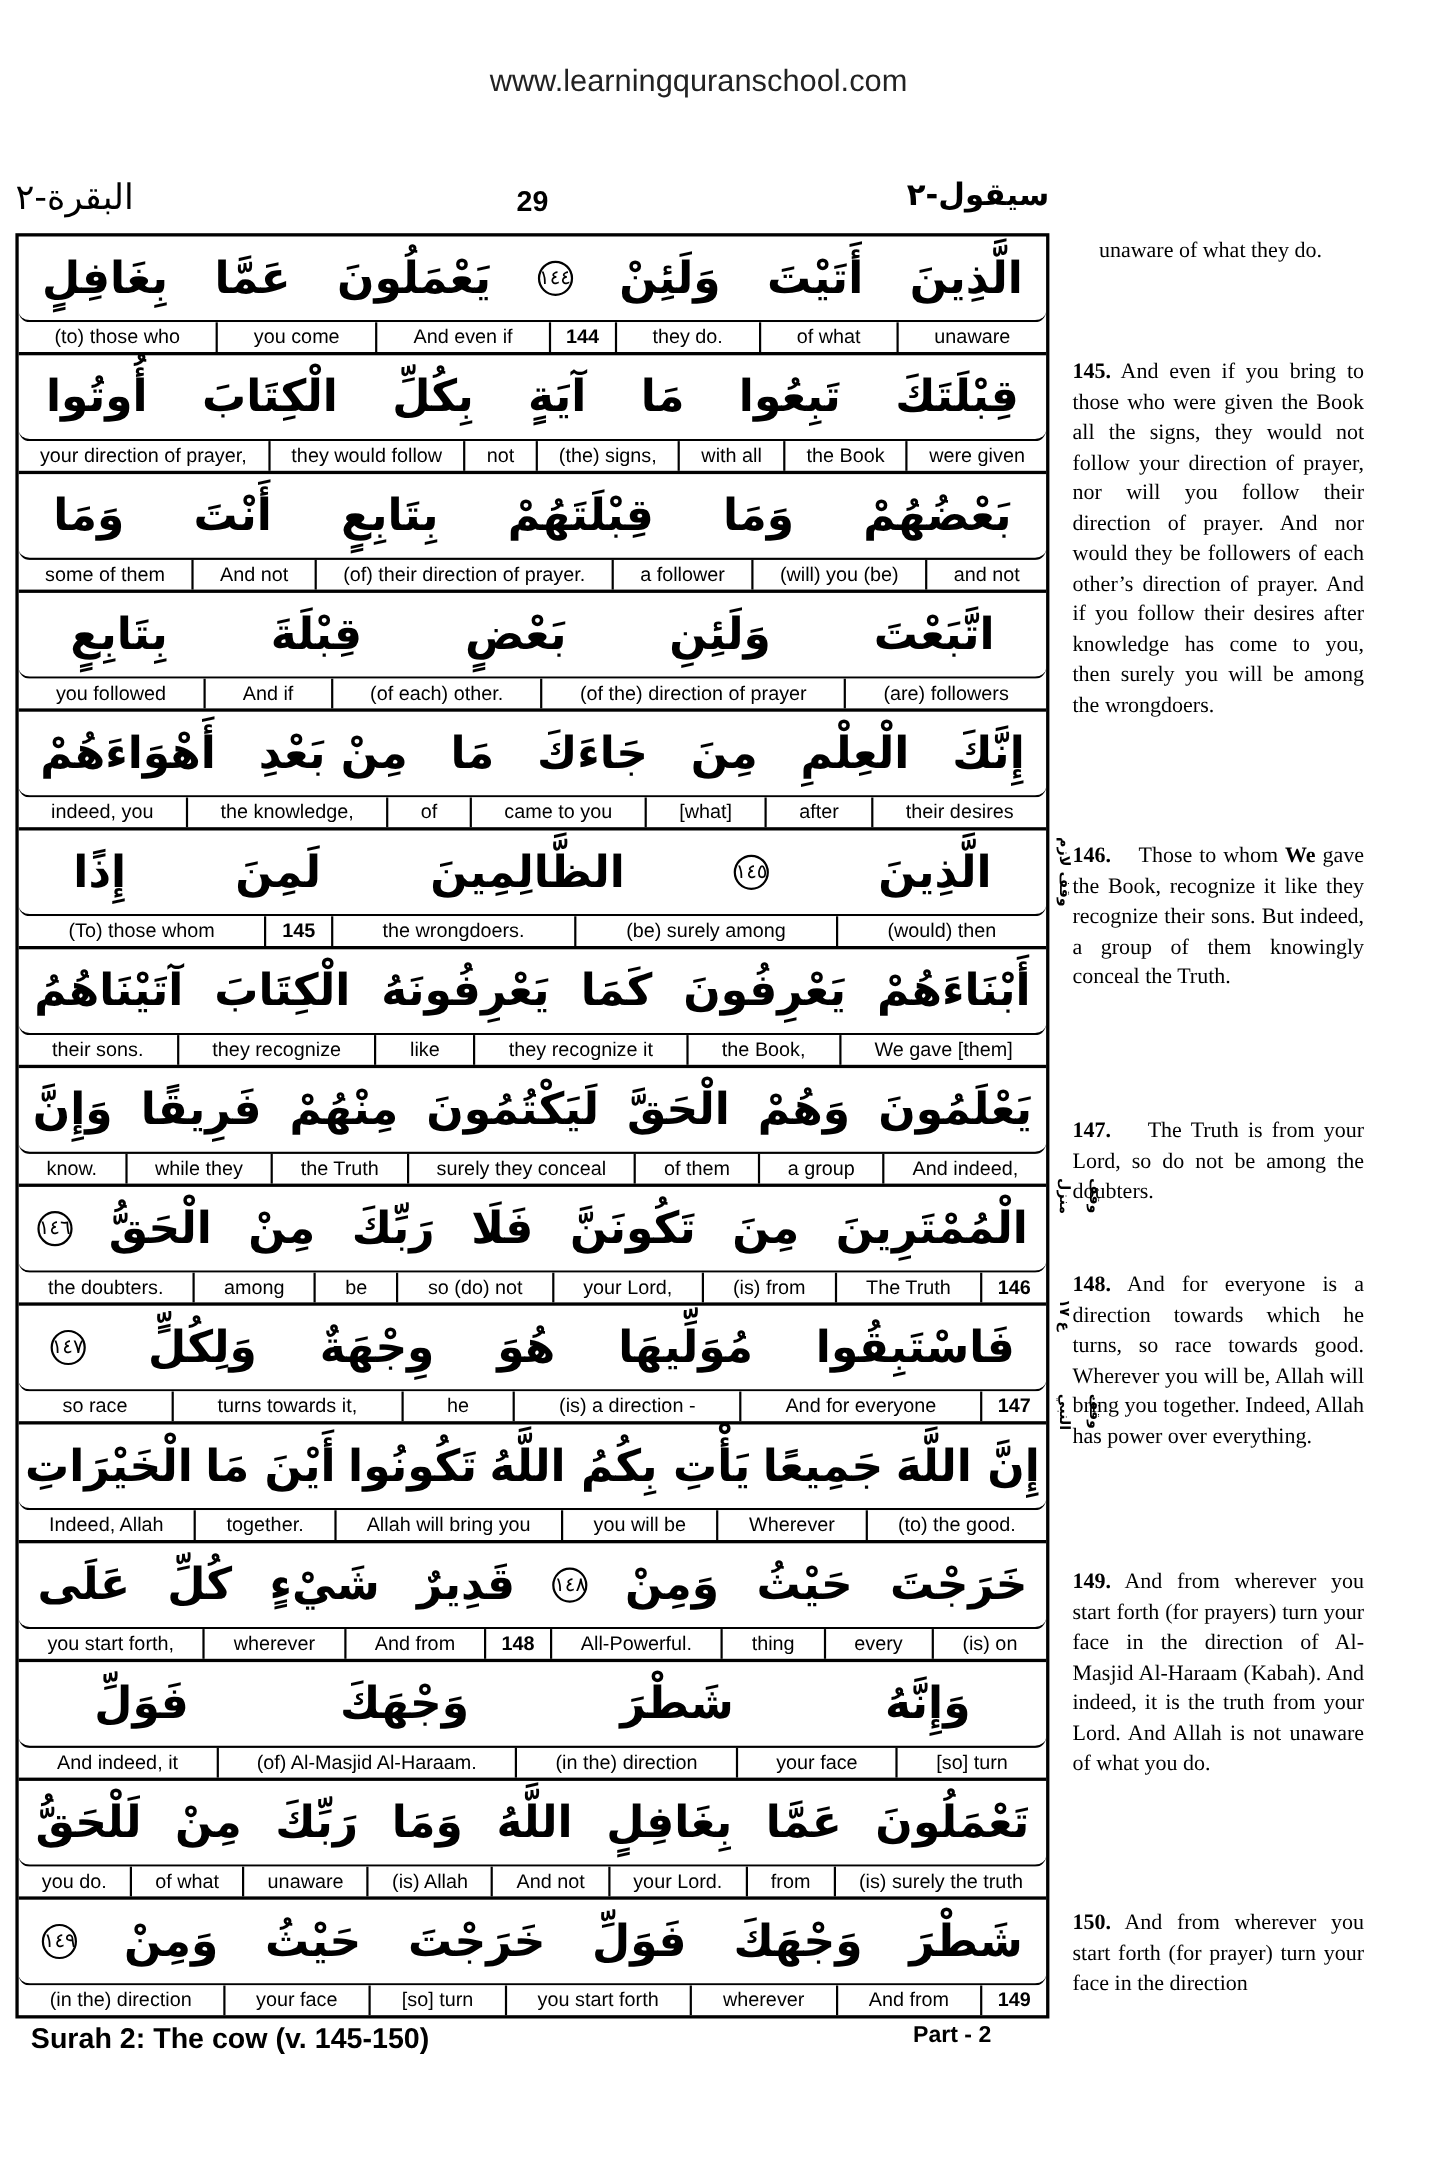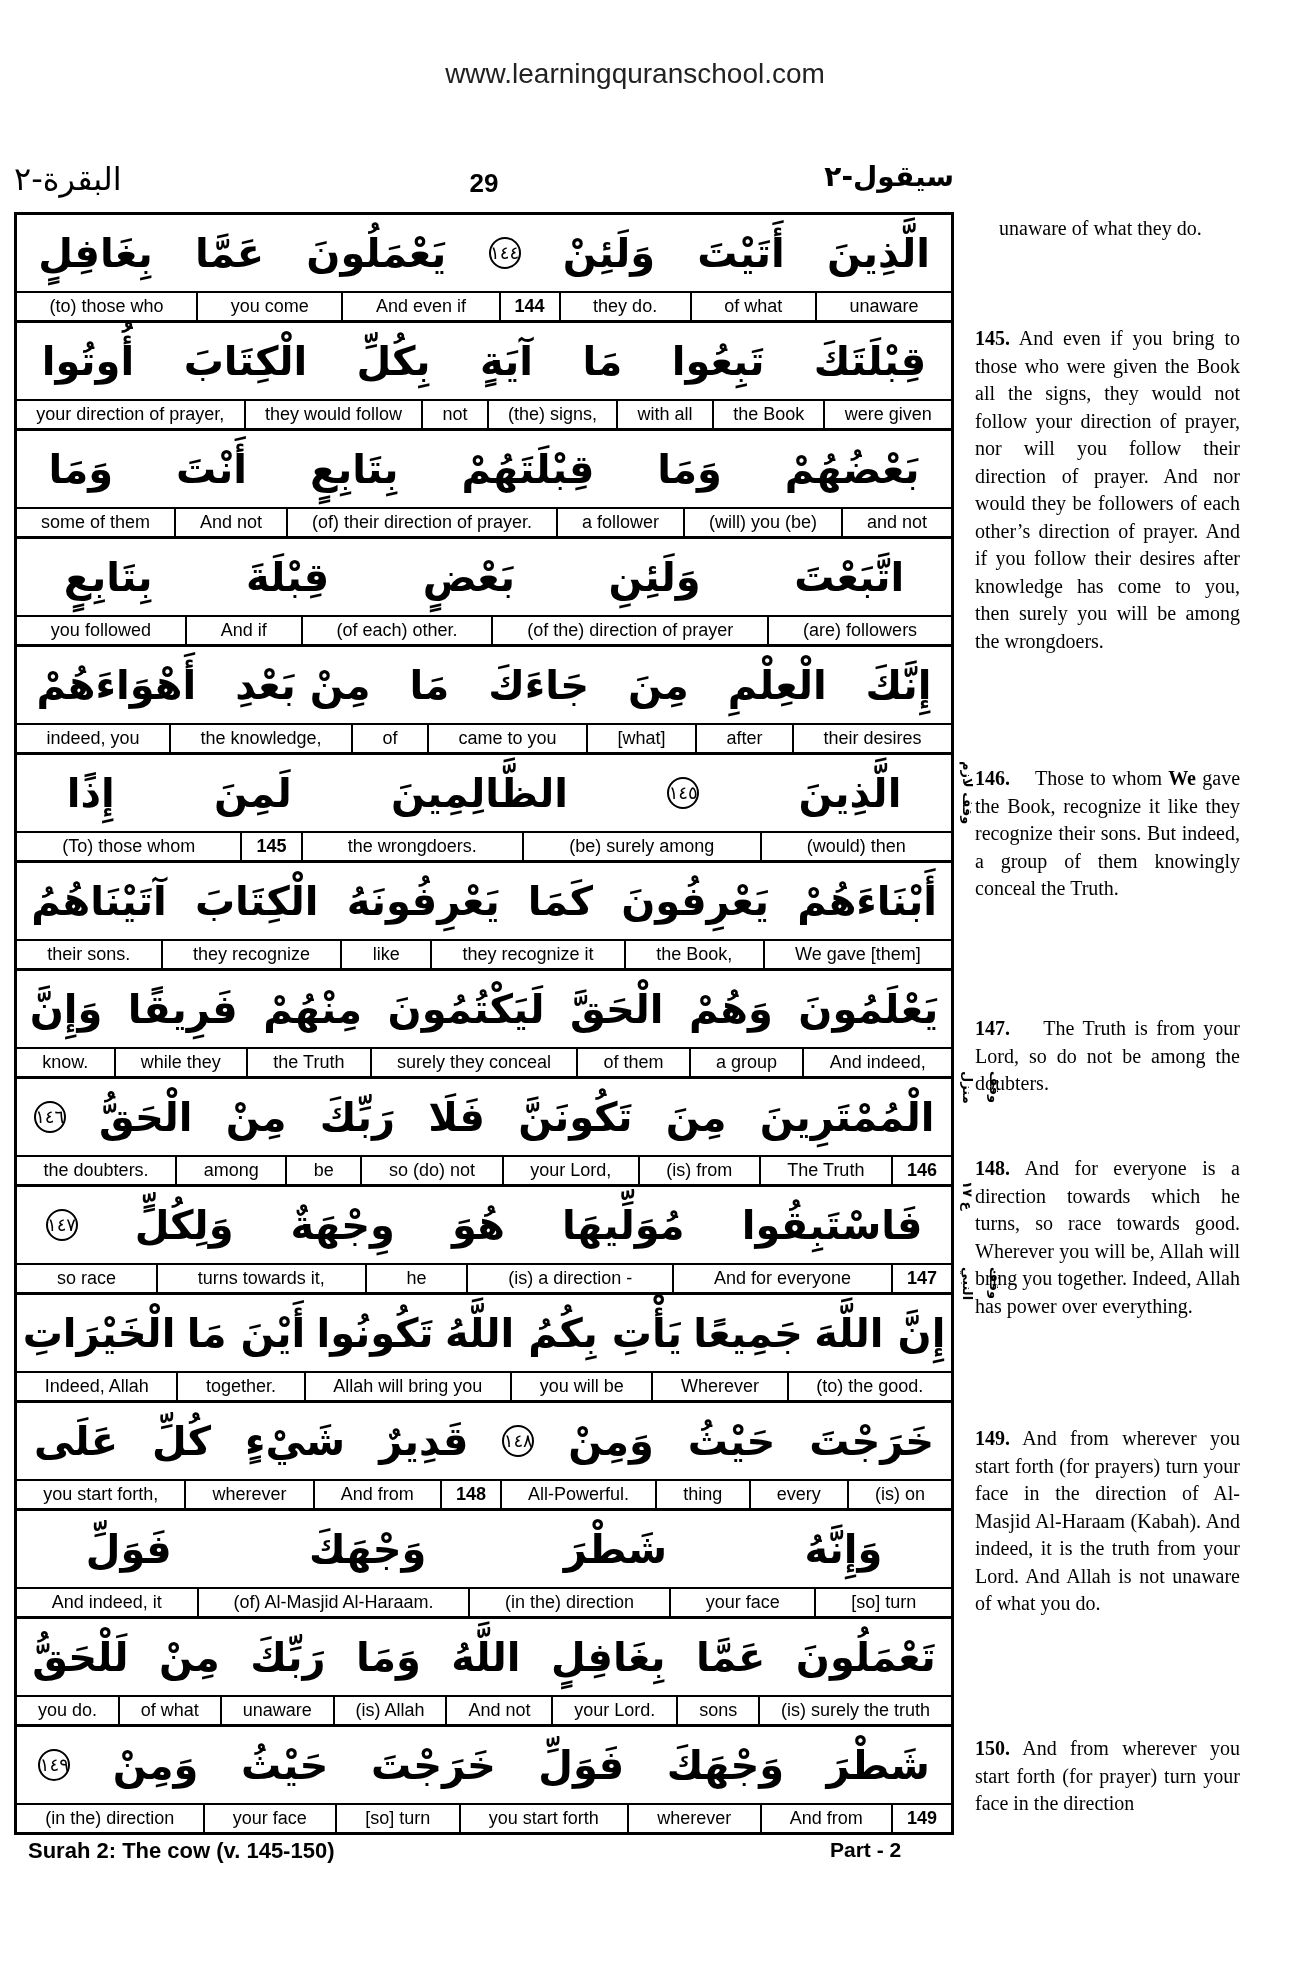--- a/index.html
+++ b/index.html
@@ -3,34 +3,34 @@
 <meta charset="utf-8">
 <style>
   html, body { margin: 0; padding: 0; background: #ffffff; }
   body { width: 1313px; height: 1973px; position: relative; overflow: hidden; color: #000; font-family: "Liberation Sans", sans-serif; }
   .site { position: absolute; top: 58px; left: 0; width: 1270px; text-align: center; font-size: 28px; color: #222; }
   .hdr { position: absolute; top: 160px; left: 14px; width: 940px; height: 42px; }
   .hdr .left { position: absolute; left: 0; top: 0; font-size: 32px; font-weight: normal; font-family: "DejaVu Sans", sans-serif; }
   .hdr .page { position: absolute; left: 0; width: 940px; top: 8px; text-align: center; font-size: 26px; font-weight: bold; }
   .hdr .right { position: absolute; right: 0; top: 0; font-size: 28px; font-weight: bold; font-family: "DejaVu Sans", sans-serif; }
   .tbl { position: absolute; top: 212px; left: 14px; width: 940px; border: 3px solid #000; box-sizing: border-box; }
-  .ar { height: 76px; display: flex; flex-direction: row-reverse; justify-content: space-around; align-items: center; border-bottom: 2px solid #000; direction: rtl; }
+  .ar { height: 76px; display: flex; flex-direction: row-reverse; justify-content: space-around; align-items: center; border-bottom: 2px solid #000; direction: rtl; border-radius: 10px; }
   .ar span { font-family: "DejaVu Sans", sans-serif; font-size: 40px; font-weight: bold; line-height: 1; white-space: nowrap; }
   .ar span.mark { font-size: 18px; font-weight: normal; border: 2px solid #000; border-radius: 50%; width: 28px; height: 28px; display: inline-flex; align-items: center; justify-content: center; }
   .tr { height: 27px; display: flex; border-bottom: 3px solid #000; }
   .tbl .pair:last-child .tr { border-bottom: none; }
   .tr span { flex: 1 1 auto; border-left: 2px solid #000; font-size: 18px; line-height: 27px; text-align: center; white-space: nowrap; overflow: hidden; padding: 0 4px; }
   .tr span:first-child { border-left: none; }
   .tr span.num { font-weight: bold; flex: 0 0 auto; padding: 0 14px; }
   .notes { position: absolute; left: 975px; top: 215px; width: 265px; font-family: "Liberation Serif", serif; font-size: 20px; line-height: 27.5px; text-align: justify; }
   .note { position: absolute; left: 0; width: 265px; }
   .note .n { font-weight: bold; }
   .note p { margin: 0; }
   .side-mark { position: absolute; left: -22px; font-family: "DejaVu Sans", sans-serif; font-size: 13px; writing-mode: vertical-rl; font-weight: bold; }
-  .foot-l { position: absolute; left: 28px; top: 1838px; font-size: 22px; font-weight: bold; }
+  .foot-l { position: absolute; left: 28px; top: 1838px; font-size: 26px; font-weight: bold; }
   .foot-r { position: absolute; left: 830px; top: 1838px; font-size: 21px; font-weight: bold; }
 </style>
 </head>
 <body>
 
 <div class="site">www.learningquranschool.com</div>
 
 <div class="hdr">
   <span class="left">البقرة-٢</span>
   <div class="page">29</div>
@@ -292,21 +292,21 @@
         <span>عَمَّا</span>
         <span>تَعْمَلُونَ</span>
       </div>
       <div class="tr">
         <span>you do.</span>
         <span>of what</span>
         <span>unaware</span>
         <span>(is) Allah</span>
         <span>And not</span>
         <span>your Lord.</span>
-        <span>sons</span>
+        <span>from</span>
         <span>(is) surely the truth</span>
       </div>
     </div>
     <div class="pair">
       <div class="ar">
         <span class="mark">١٤٩</span>
         <span>وَمِنْ</span>
         <span>حَيْثُ</span>
         <span>خَرَجْتَ</span>
         <span>فَوَلِّ</span>

